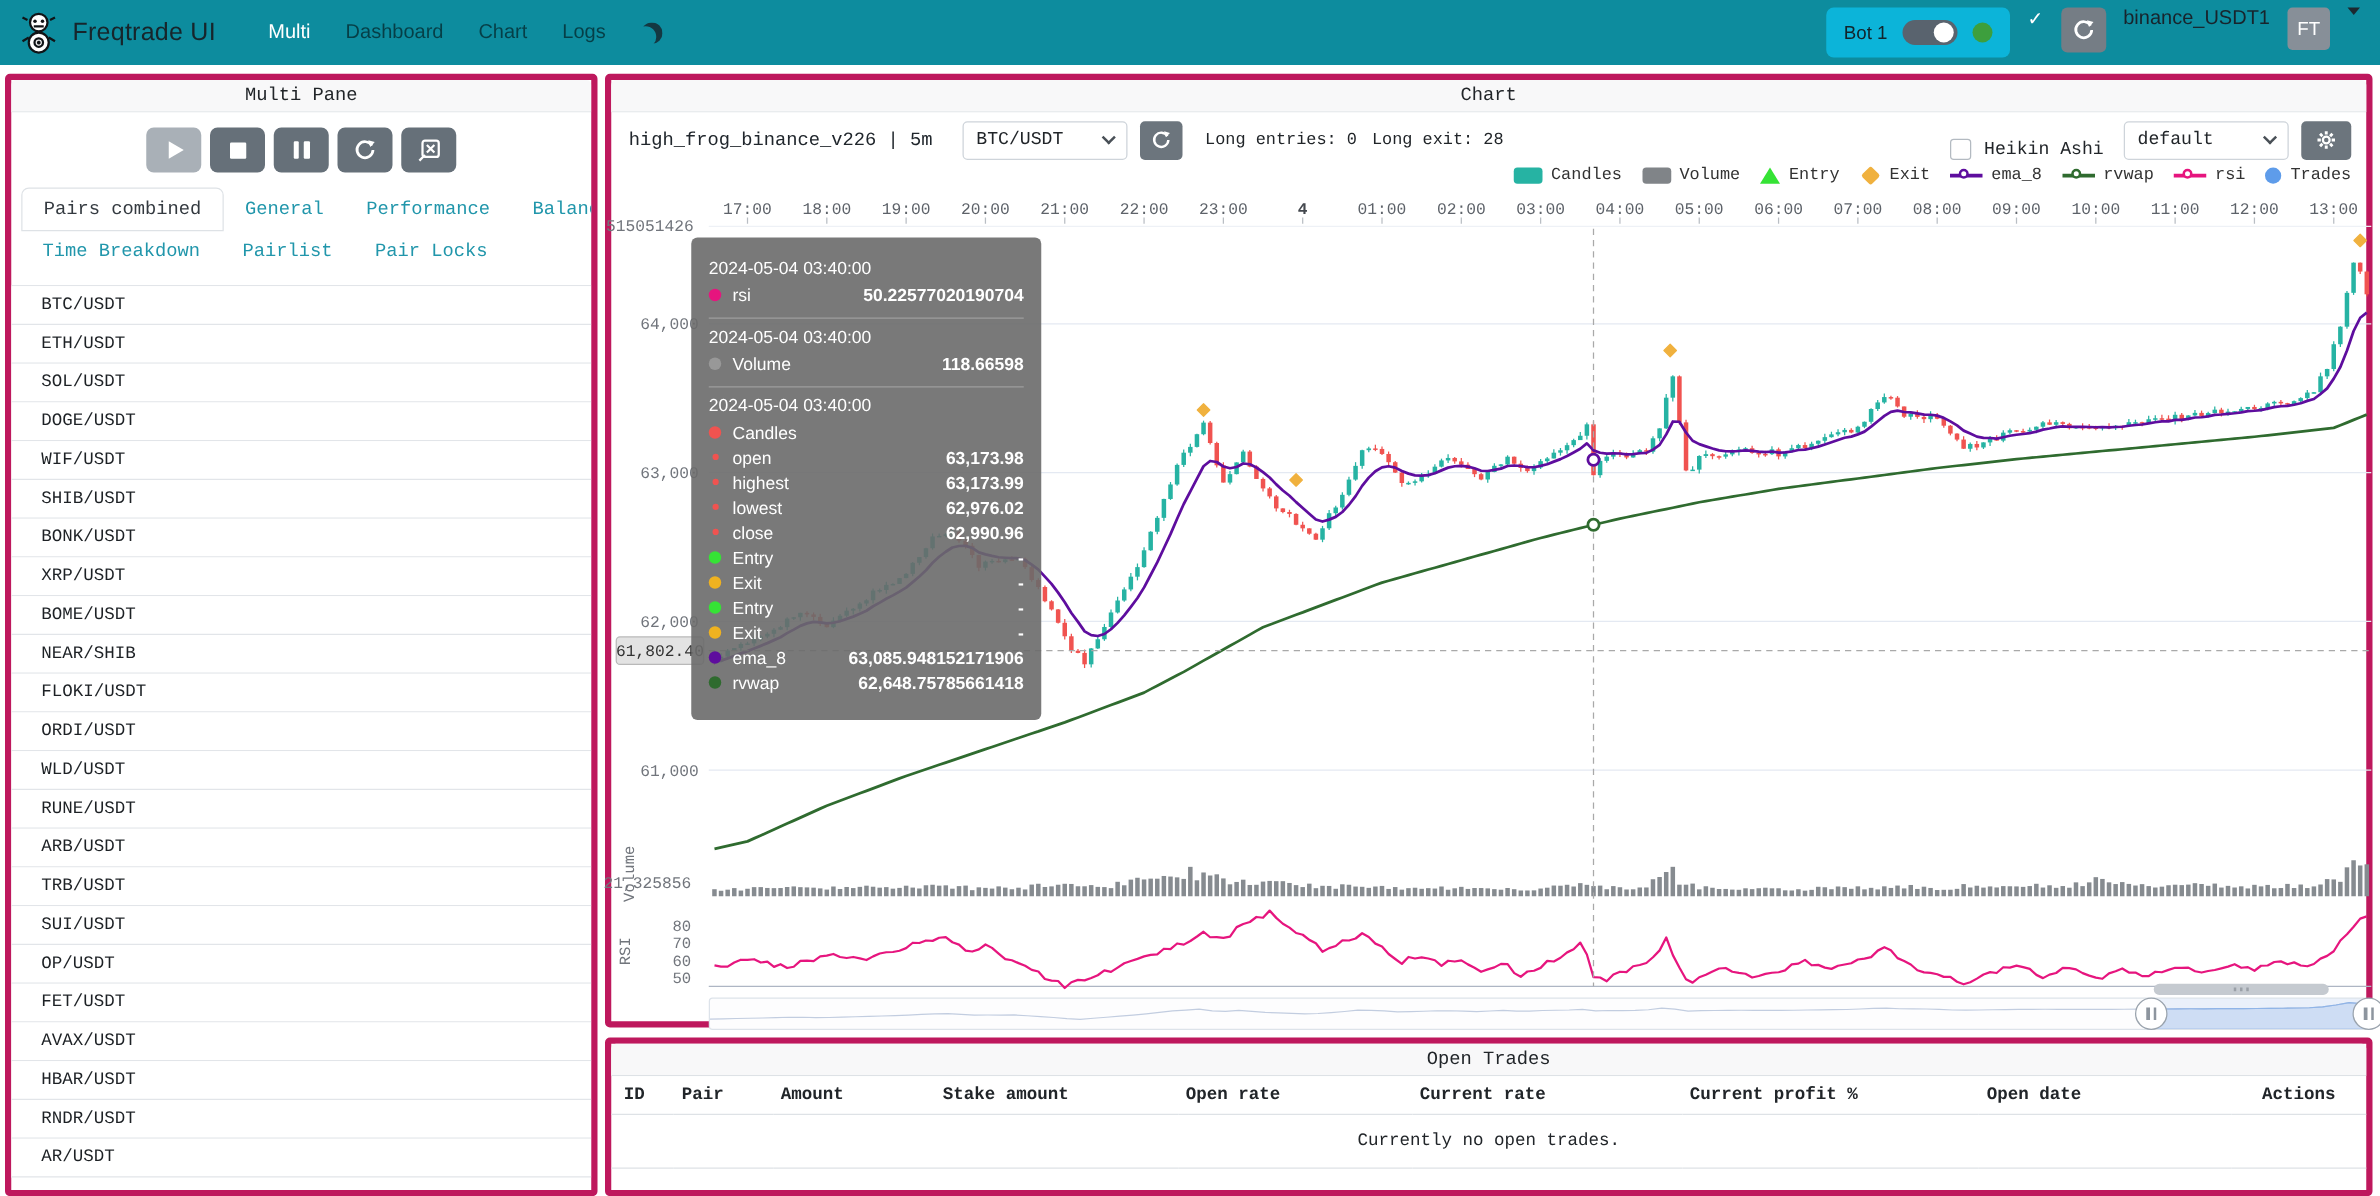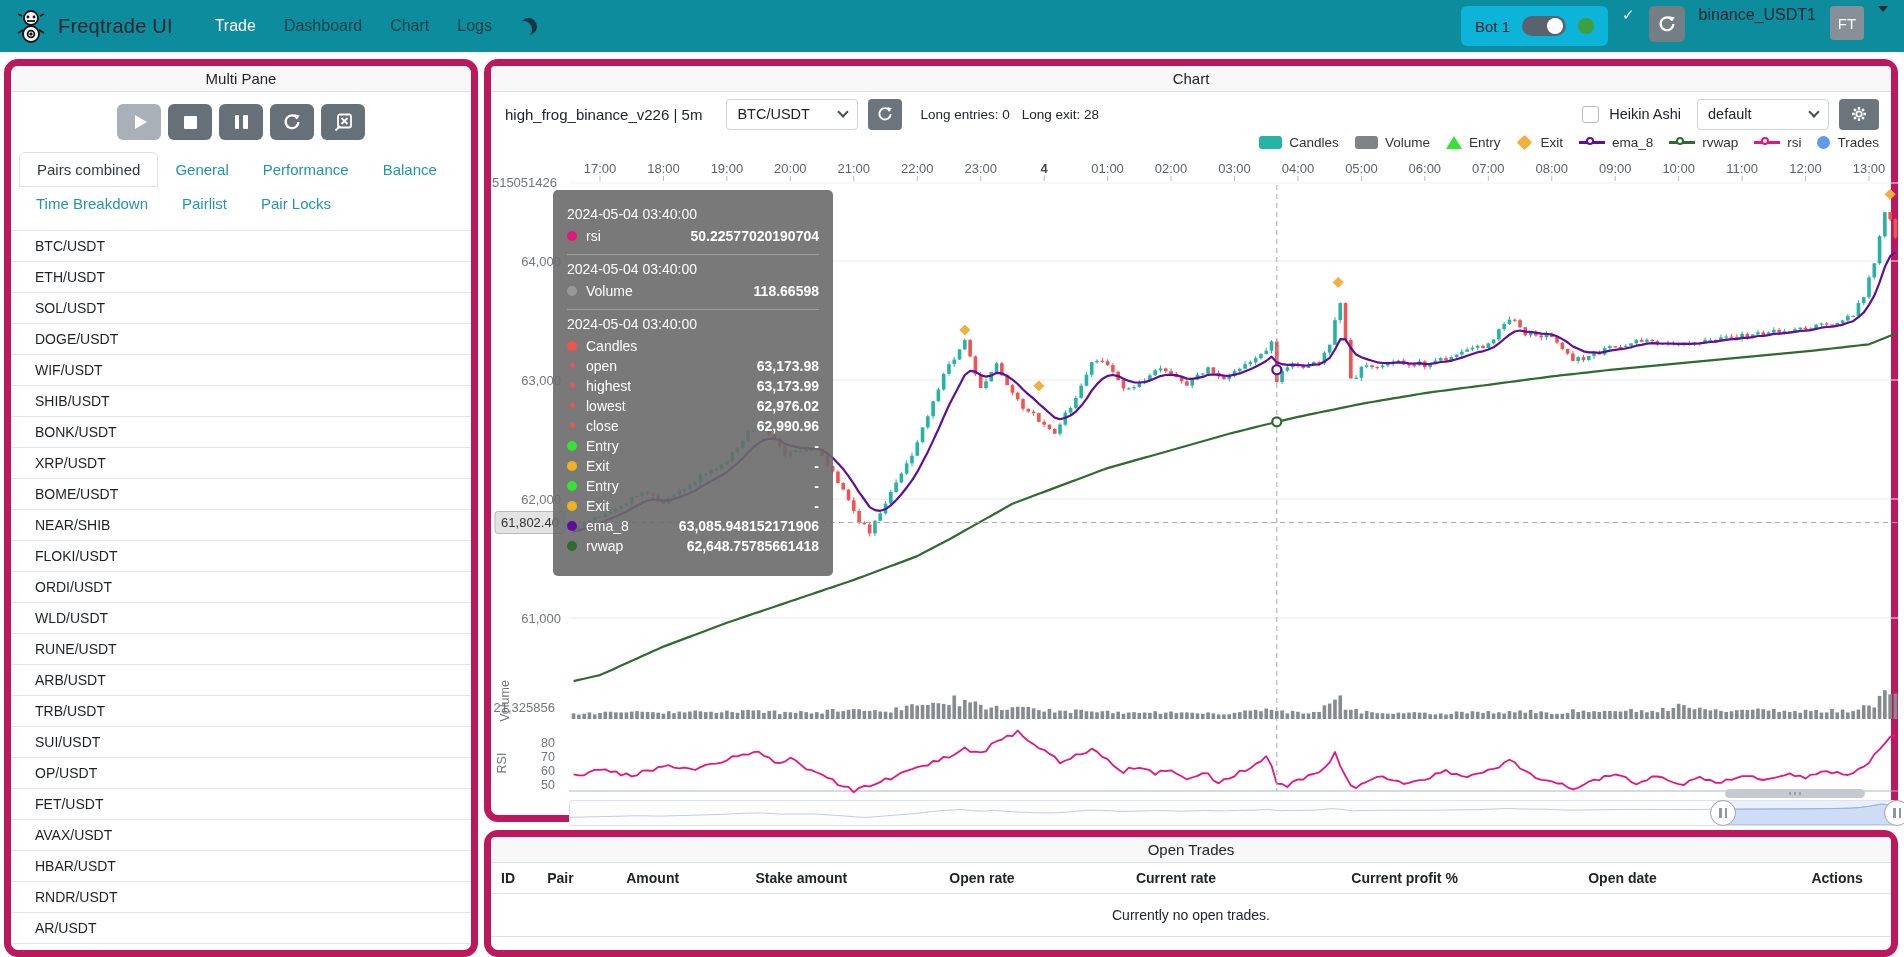--- a/index.html
+++ b/index.html
@@ -25,21 +25,21 @@
   .check { color:#fff; font-size:15px; }
   .nav-btn { width:36px; height:36px; border:none; border-radius:5px; background:#757d85;
     display:flex; align-items:center; justify-content:center; cursor:pointer; }
   .bot-name { font-size:16px; color:#18242c; }
   .avatar { width:34px; height:34px; border-radius:4px; background:#878f98; color:#fff;
     font-size:15px; display:flex; align-items:center; justify-content:center; }
   .caret { width:0; height:0; border-left:5px solid transparent; border-right:5px solid transparent;
     border-top:6px solid #1c2930; }
 
   
-  .card { position:absolute; background:#fff; border:7px solid #be185d; border-radius:14px; }
+  .card { position:absolute; background:#fff; border:5px solid #be185d; border-radius:4px;font-family:Liberation Mono, monospace; }
   .card-header { height:26px; background:#f8f8f9; border-bottom:1px solid #dee2e6;
     font-size:15px; display:flex; align-items:center; justify-content:center;
     border-radius:4px 4px 0 0; color:#212529; }
 
   
   .left-card { left:4px; top:59px; width:474px; height:898px; overflow:hidden; }
   .controls { display:flex; justify-content:center; gap:7px; padding:12px 0 10px; }
   .ctl { width:44px; height:36px; border:none; border-radius:6px; background:#667079;
     display:flex; align-items:center; justify-content:center; cursor:pointer; }
   .ctl.disabled { background:#a9b0b7; }
@@ -61,21 +61,21 @@
   .toolbar { position:absolute; left:0; top:31px; width:100%; height:34px; display:flex; align-items:center; }
   .strategy { margin-left:14px; font-size:15px; color:#20262c; }
   .select { height:31px; border:1px solid #ced4da; border-radius:4px; background:#fff;
     display:flex; align-items:center; padding:0 10px; font-size:14.5px; color:#212529;
     gap:18px; cursor:pointer; }
   .chev { width:8px; height:8px; border-right:2px solid #495057; border-bottom:2px solid #495057;
     transform:rotate(45deg); margin-top:-4px; }
   .tb-btn { height:31px; border:none; border-radius:4px; background:#6c757d; color:#fff;
     display:flex; align-items:center; justify-content:center; cursor:pointer; }
   .entries { font-size:13.5px; color:#212529; }
-  .toolbar-right { margin-left:auto; display:flex; align-items:center; gap:10px; padding-right:12px; }
+  .toolbar-right { margin-left:auto; display:flex; align-items:flex-end; gap:10px; padding-right:12px; }
   .checkbox { width:17px; height:17px; border:1px solid #b3bac1; border-radius:3px; background:#fff; cursor:pointer; }
   .cb-label { font-size:14.5px; color:#212529; }
   #legend { position:absolute; top:66px; right:12px; height:20px; display:flex; align-items:center; gap:16px; }
   .lg-item { display:flex; align-items:center; gap:7px; font-size:13.5px; color:#333; cursor:pointer; }
   .lg-swatch { width:23px; height:13px; border-radius:3px; }
   .lg-tri { width:0; height:0; border-left:8px solid transparent; border-right:8px solid transparent; border-bottom:13px solid #35e335; }
   .lg-dia { width:11px; height:11px; border-radius:2px; transform:rotate(45deg); margin:0 3px; }
   .lg-lc { position:relative; width:26px; height:13px; }
   .lg-lc .ln { position:absolute; left:0; right:0; top:5.5px; height:2.5px; }
   .lg-lc .ring { position:absolute; left:7px; top:1px; width:8px; height:8px; border-radius:50%;
@@ -133,21 +133,21 @@
         <path d="M11 13 h8"></path>
         <path d="M6 8 l-4 -2 M24 8 l4 -2"></path>
         <circle cx="15" cy="26" r="8" fill="#fff"></circle>
         <circle cx="15" cy="26" r="3.4"></circle>
         <path d="M15 24.5 v3 M13.5 26 h3"></path>
         <path d="M7 22 l-5 3 M23 22 l5 3"></path>
       </g>
     </svg>
     <span class="brand">Freqtrade UI</span>
   </div>
-  <a class="nav-link active" href="#">Trade</a>
+  <a class="nav-link active" href="#">Multi</a>
   <a class="nav-link" href="#">Dashboard</a>
   <a class="nav-link" href="#">Chart</a>
   <a class="nav-link" href="#">Logs</a>
   <span class="moon"></span>
   <div class="nav-right">
     <div class="bot-box">
       <span class="bot-label">Bot 1</span>
       <span class="toggle">
           <span class="knob"></span>
         </span>

